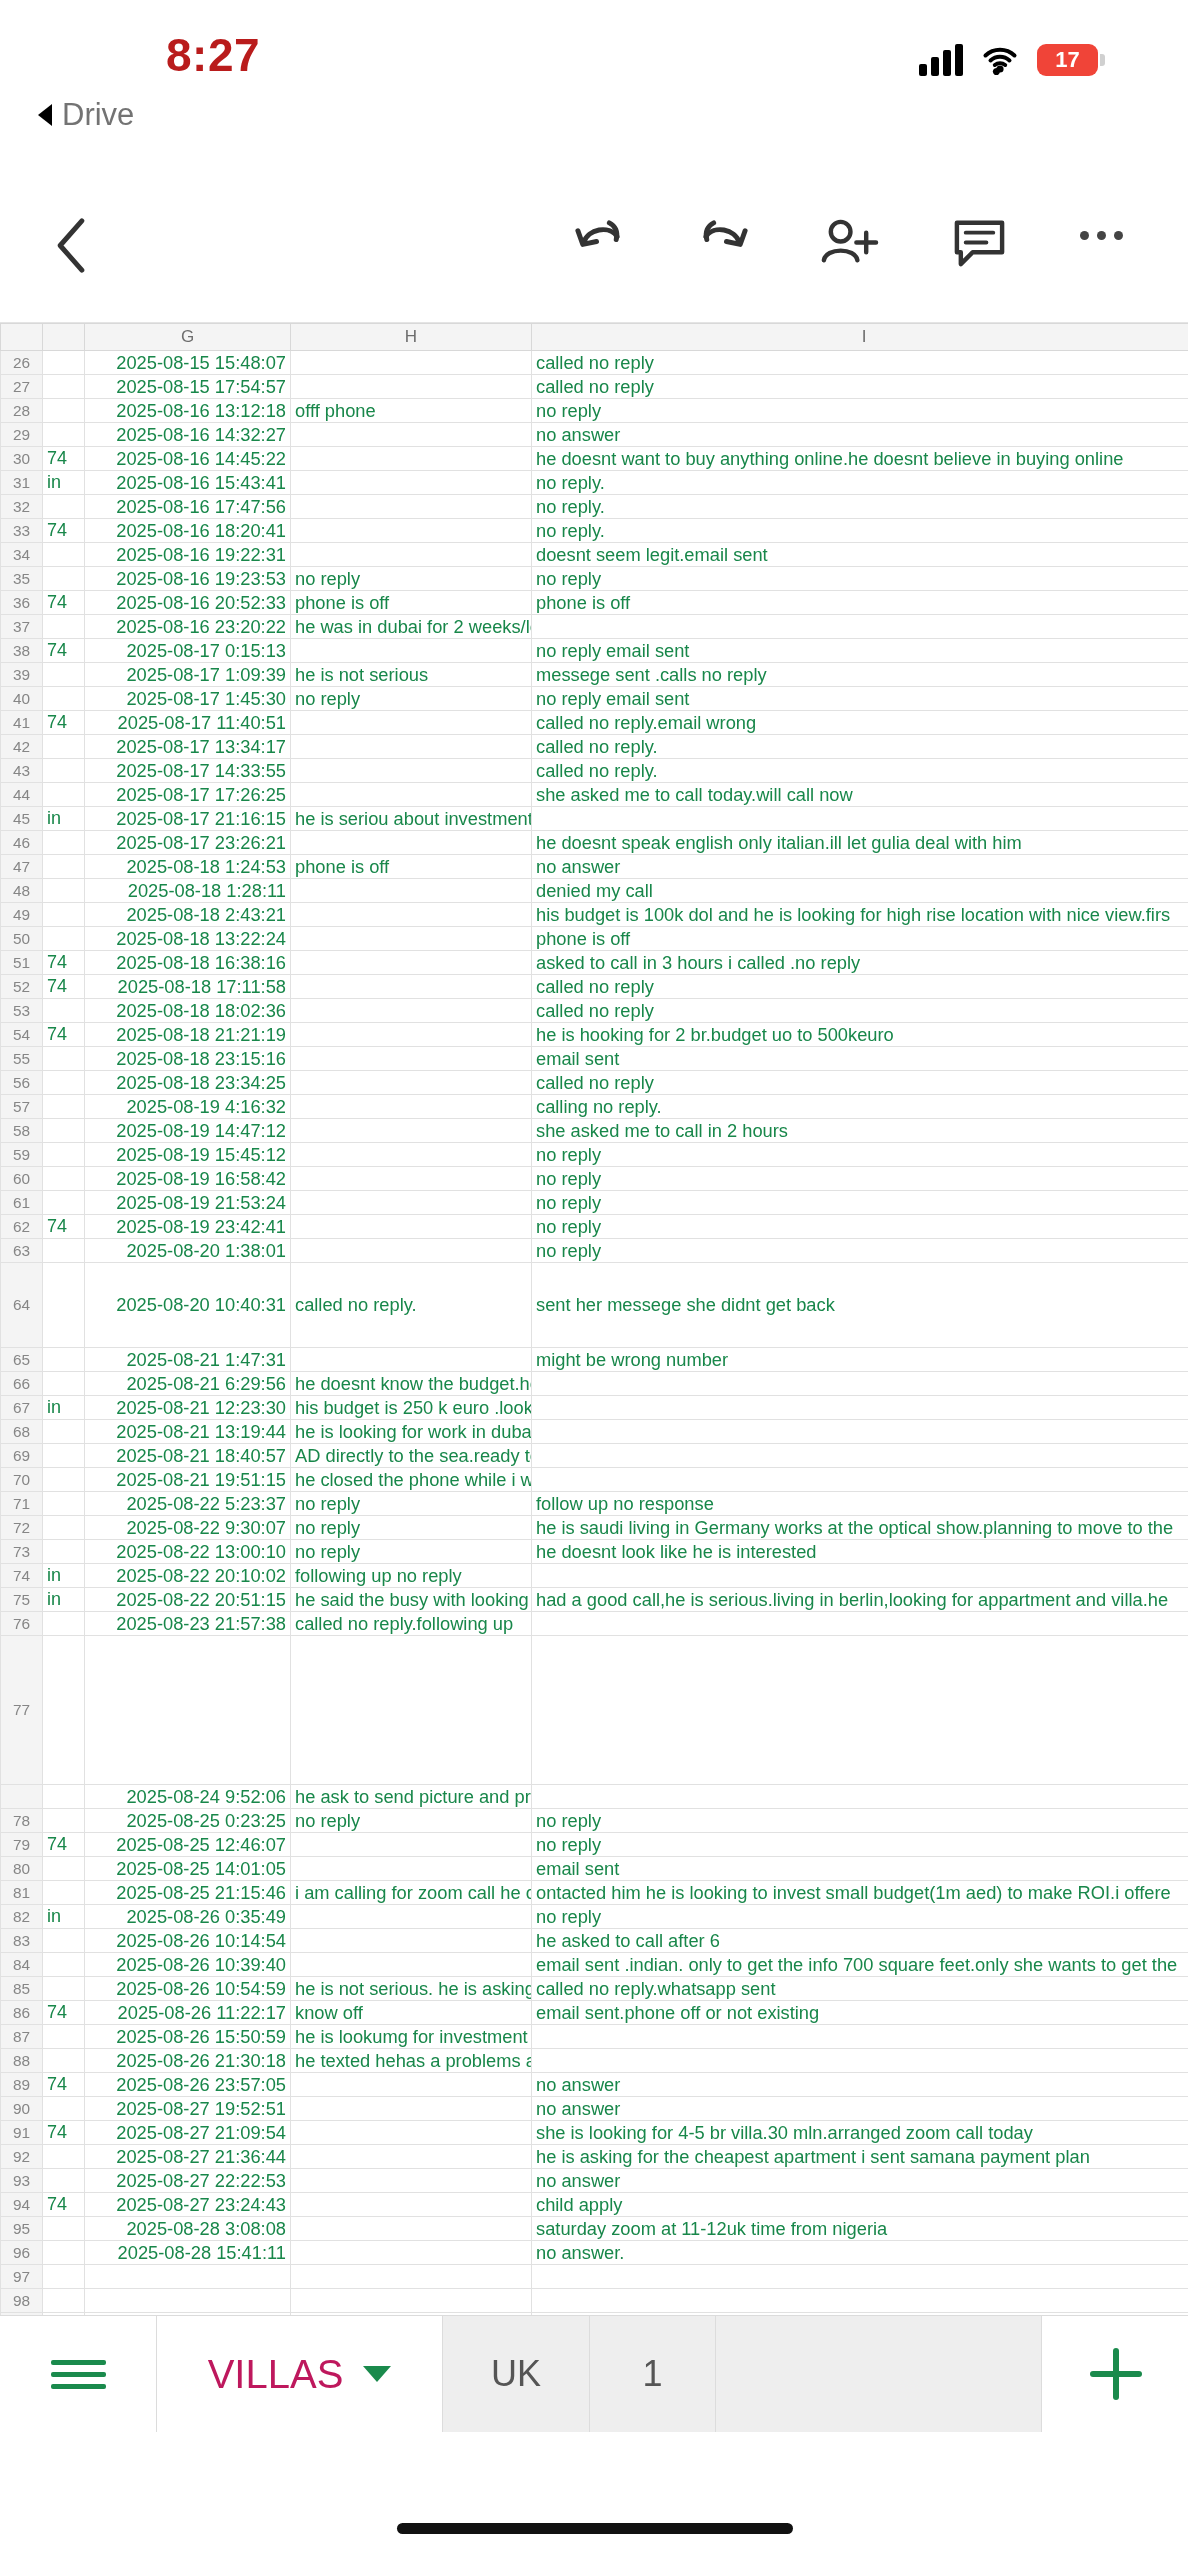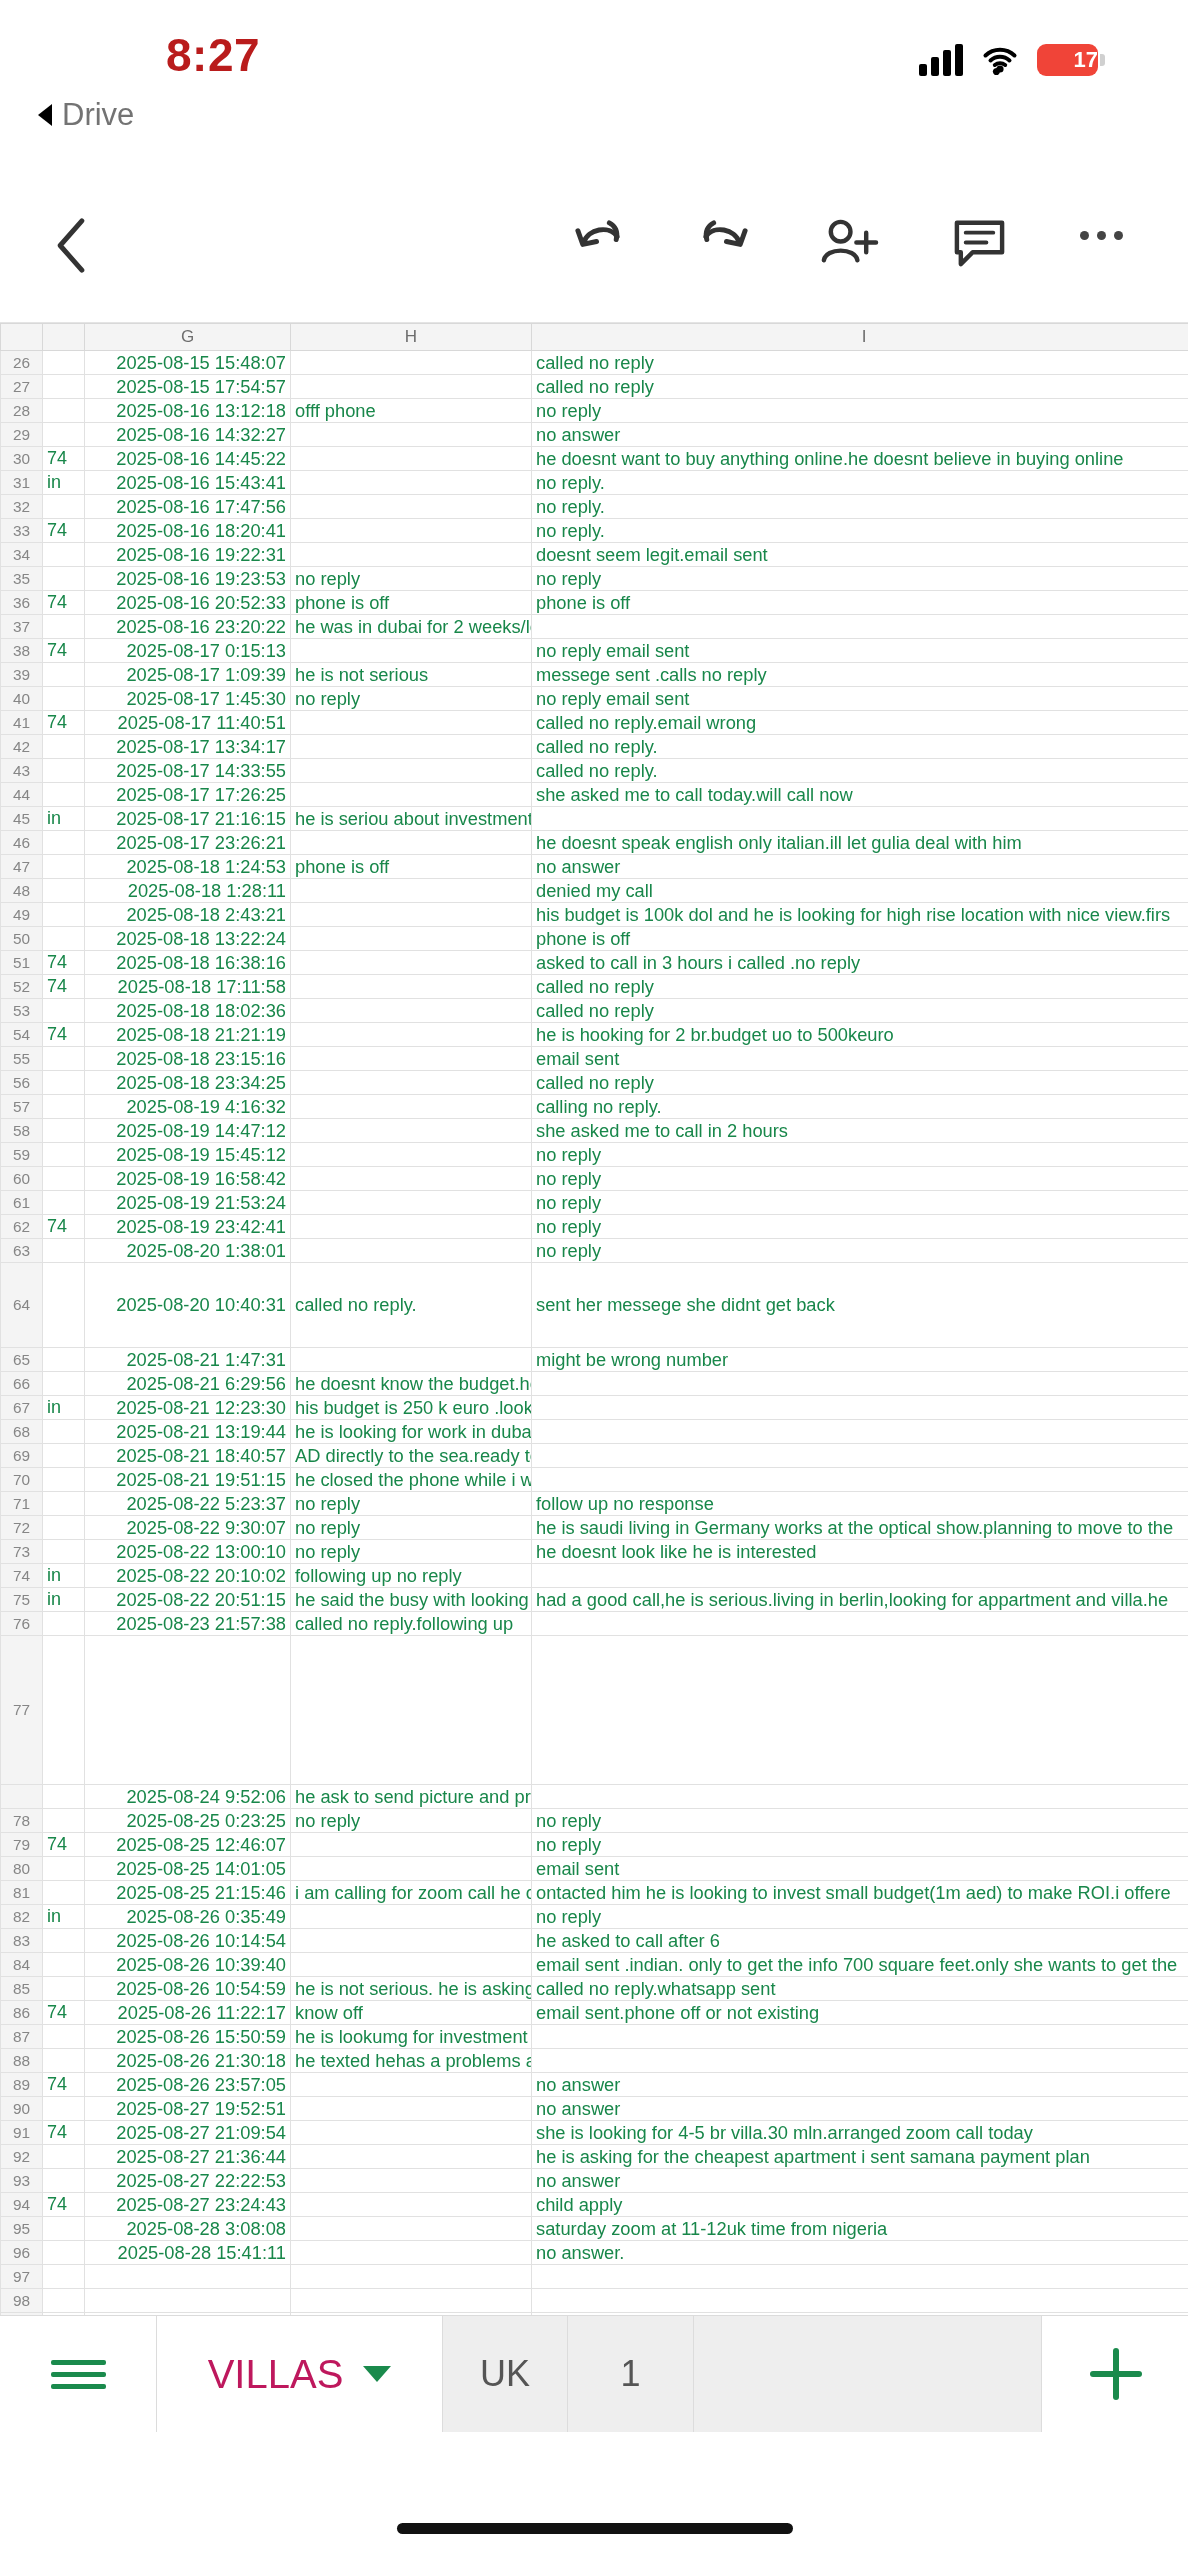--- a/index.html
+++ b/index.html
@@ -29,21 +29,21 @@
   .signal i { display: block; width: 8px; background: #000; border-radius: 2px; }
   .signal i:nth-child(1) { height: 12px; }
   .signal i:nth-child(2) { height: 19px; }
   .signal i:nth-child(3) { height: 26px; }
   .signal i:nth-child(4) { height: 32px; }
   .wifi { width: 40px; height: 30px; position: relative; }
   .wifi svg { display:block; }
   .battery {
     width: 61px; height: 32px; border-radius: 9px;
     background: #f04438; position: relative;
-    display: flex; align-items: center; justify-content: flex-end;
+    display: flex; align-items: center; justify-content: center;
   }
   .battery span { color: #fff; font-size: 22px; font-weight: bold; }
   .battery::after {
     content: ""; position: absolute; right: -7px; top: 10px;
     width: 5px; height: 12px; background: #d0d0d0; border-radius: 0 3px 3px 0;
   }
 
   
   .drive-back {
     position: absolute; left: 38px; top: 97px;
@@ -147,21 +147,21 @@
     width: 0; height: 0;
     border-left: 14px solid transparent;
     border-right: 14px solid transparent;
     border-top: 16px solid #1a8a4c;
   }
   .tab-inactive {
     display: flex; align-items: center; justify-content: center;
     background: #eeeeee; border-right: 1px solid #dcdcdc;
     font-size: 36px; color: #555;
   }
-  .tab-uk { width: 125px; justify-content: center; }
+  .tab-uk { width: 147px; justify-content: center; }
   .tab-one { width: 126px; }
   .bb-rest { flex: 1; background: #eeeeee; border-right: 1px solid #dcdcdc; }
   .bb-plus {
     width: 147px; display: flex; align-items: center; justify-content: center;
     background: #fff;
   }
   .plus { position: relative; width: 52px; height: 52px; }
   .plus::before, .plus::after {
     content: ""; position: absolute; background: #1a8a4c; border-radius: 3px;
   }

